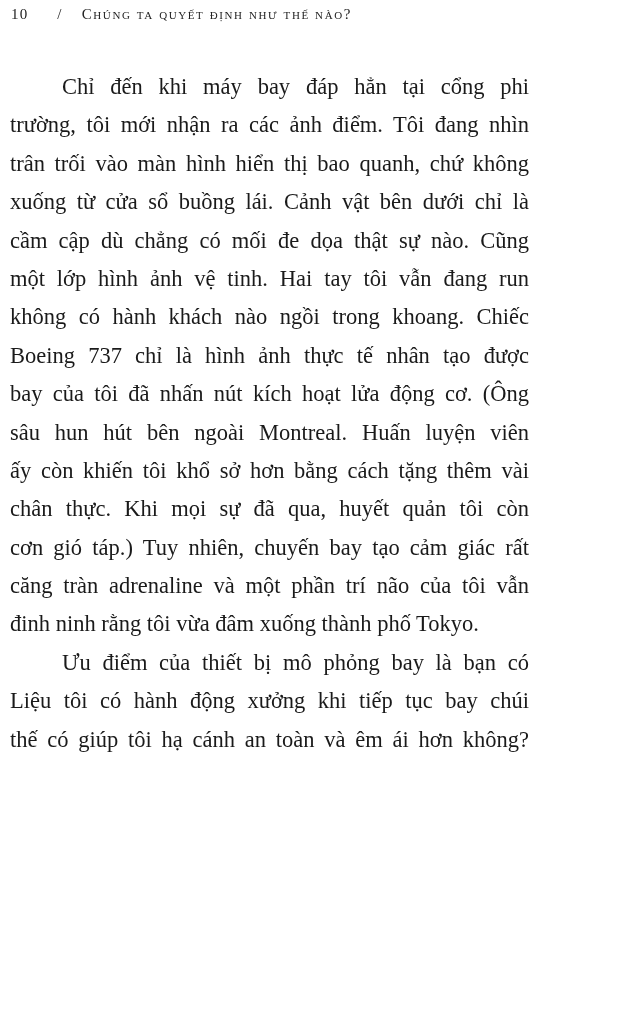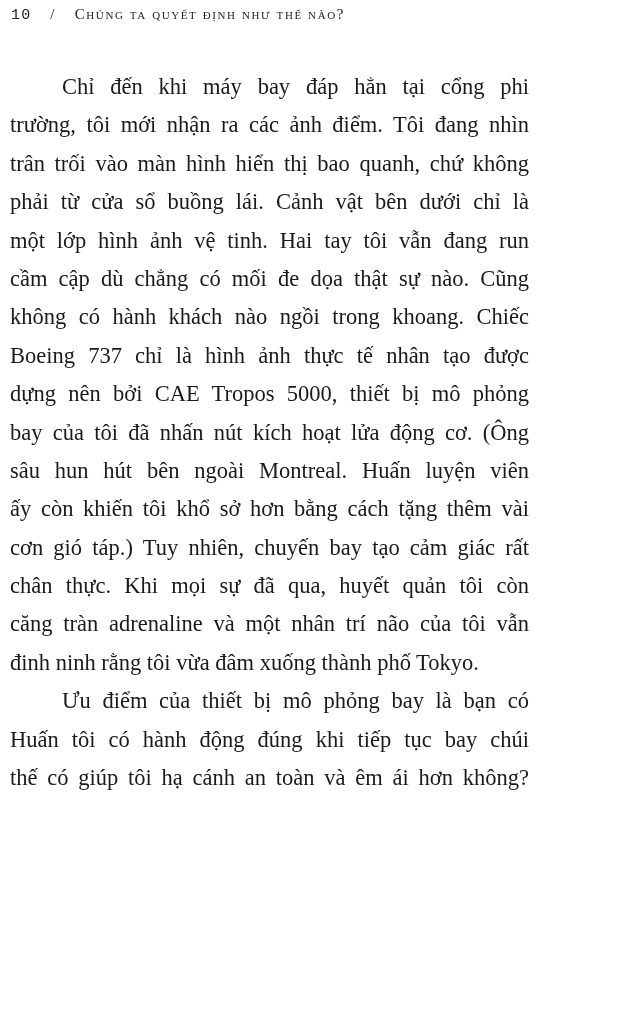--- a/index.html
+++ b/index.html
@@ -6,21 +6,21 @@
   body {
     width: 643px; height: 1024px; overflow: hidden; position: relative;
     font-family: "Liberation Serif", "DejaVu Serif", serif;
     color: #1a1a1a;
   }
   .running-head {
     position: absolute; left: 11px; top: 6px;
     font-size: 15px; letter-spacing: 1.2px; white-space: nowrap;
     color: #222;
   }
-  .running-head .pnum { margin-right: 14px; font-family: Liberation Mono, monospace; }
+  .running-head .pnum { margin-right: 24px; }
   .running-head .sep { margin-right: 14px; }
   .running-head .title { font-variant: small-caps; letter-spacing: 1.6px; }
   .page-body {
     position: absolute; left: 10px; top: 68px; width: 519px;
   }
   .line {
     display: block; height: 38.4px; line-height: 38.4px;
     font-size: 22.5px; white-space: nowrap;
     text-align: justify; text-align-last: justify;
     overflow: visible;
@@ -39,34 +39,33 @@
   <span class="title">Chúng ta quyết định như thế nào?</span>
 </div>
 
 <div class="page-body">
 
 
   <div class="para">
     <span class="line indent">Chỉ đến khi máy bay đáp hẳn tại cổng phi</span>
     <span class="line">trường, tôi mới nhận ra các ảnh điểm. Tôi đang nhìn</span>
     <span class="line">trân trối vào màn hình hiển thị bao quanh, chứ không</span>
-    <span class="line">phải từ cửa sổ buồng lái. Cảnh vật bên dưới chỉ là</span>
+    <span class="line">xuống từ cửa sổ buồng lái. Cảnh vật bên dưới chỉ là</span>
+    <span class="line">cầm cập dù chẳng có mối đe dọa thật sự nào. Cũng</span>
     <span class="line">một lớp hình ảnh vệ tinh. Hai tay tôi vẫn đang run</span>
-    <span class="line">cầm cập dù chẳng có mối đe dọa thật sự nào. Cũng</span>
     <span class="line">không có hành khách nào ngồi trong khoang. Chiếc</span>
     <span class="line">Boeing 737 chỉ là hình ảnh thực tế nhân tạo được</span>
-    <span class="line">dựng nên bởi CAE Tropos 5000, thiết bị mô phỏng</span>
     <span class="line">bay của tôi đã nhấn nút kích hoạt lửa động cơ. (Ông</span>
     <span class="line">sâu hun hút bên ngoài Montreal. Huấn luyện viên</span>
     <span class="line">ấy còn khiến tôi khổ sở hơn bằng cách tặng thêm vài</span>
+    <span class="line">chân thực. Khi mọi sự đã qua, huyết quản tôi còn</span>
     <span class="line">cơn gió táp.) Tuy nhiên, chuyến bay tạo cảm giác rất</span>
-    <span class="line">chân thực. Khi mọi sự đã qua, huyết quản tôi còn</span>
-    <span class="line">căng tràn adrenaline và một nhân trí não của tôi vẫn</span>
+    <span class="line">căng tràn adrenaline và một phần trí não của tôi vẫn</span>
     <span class="line last">đinh ninh rằng tôi vừa đâm xuống thành phố Tokyo.</span>
   </div>
 
   <div class="para">
     <span class="line indent">Ưu điểm của thiết bị mô phỏng bay là bạn có</span>
-    <span class="line">Huấn tôi có hành động đúng khi tiếp tục bay chúi</span>
+    <span class="line">Liệu tôi có hành động xưởng khi tiếp tục bay chúi</span>
     <span class="line">thế có giúp tôi hạ cánh an toàn và êm ái hơn không?</span>
 
   </div>
 </div>
 
 </body></html>

